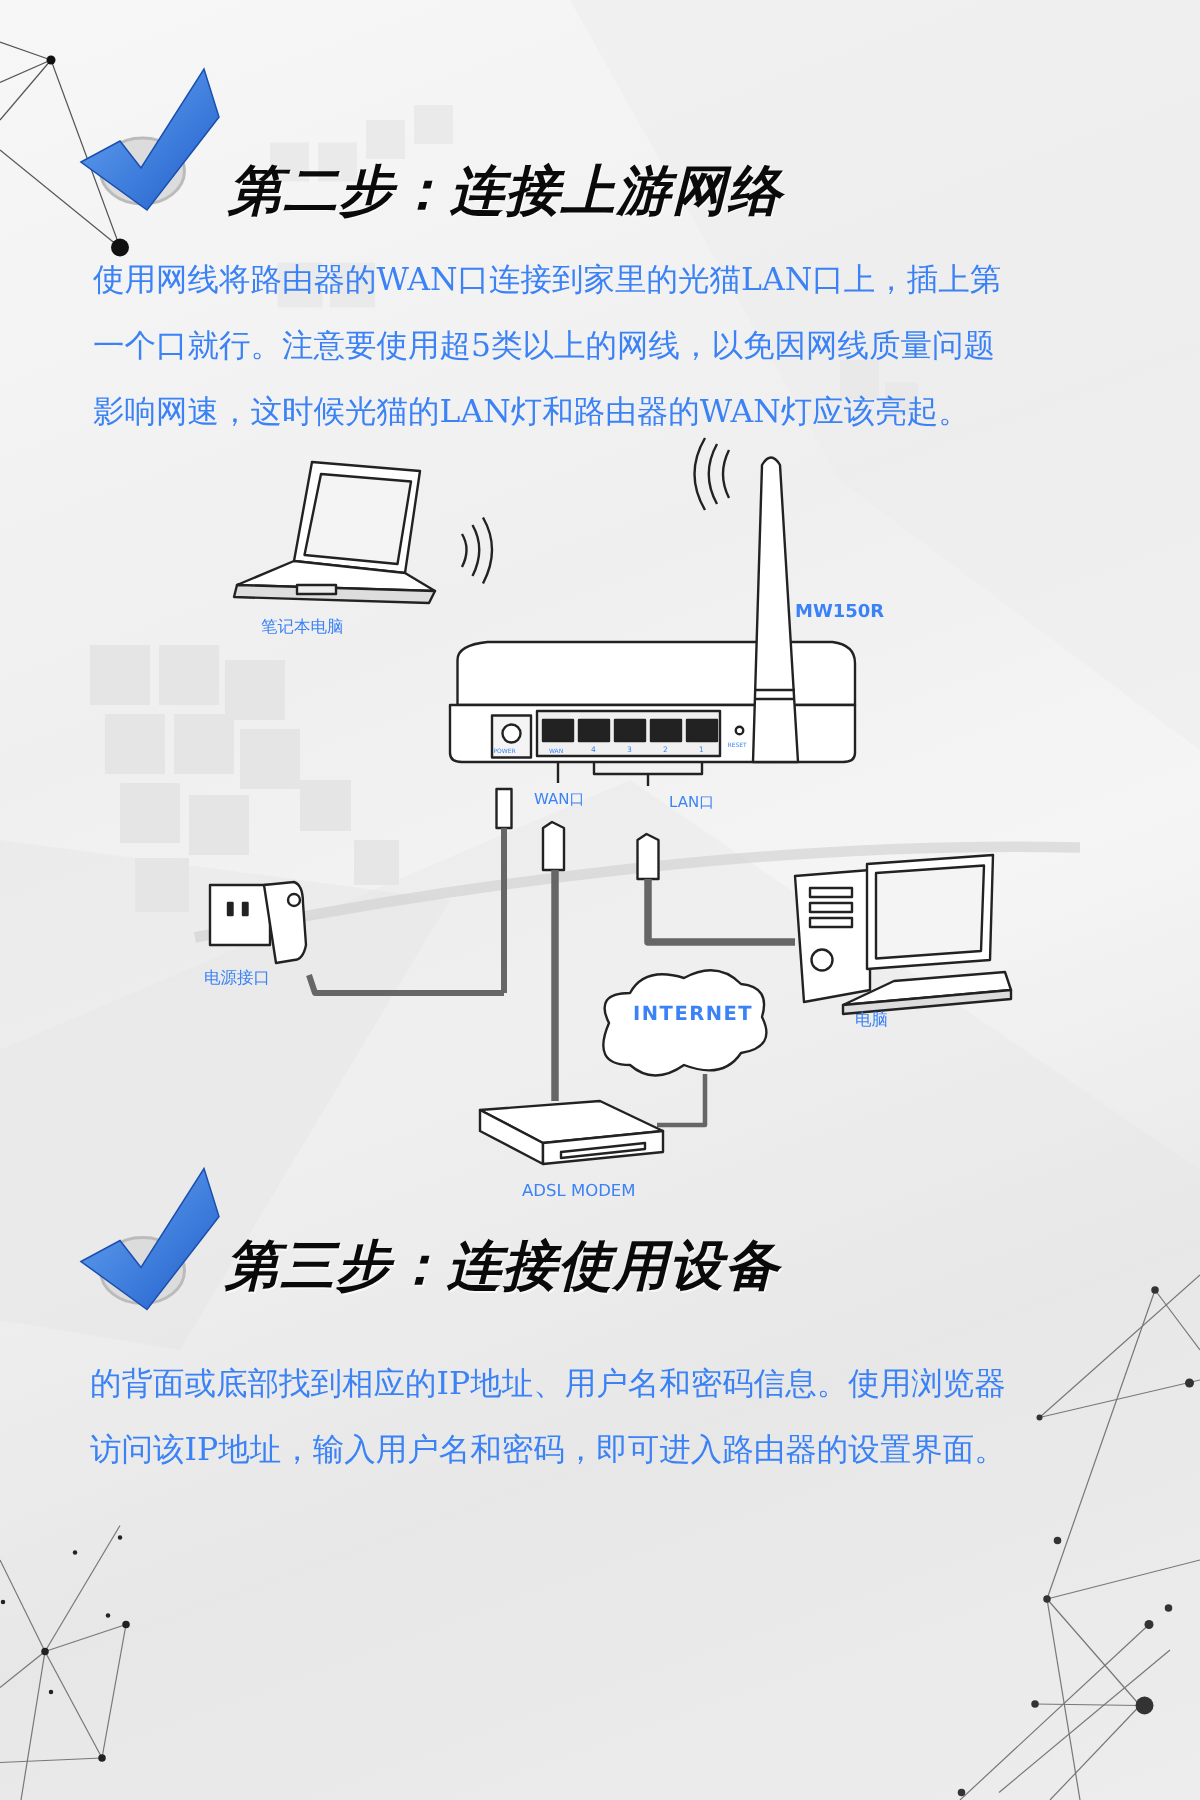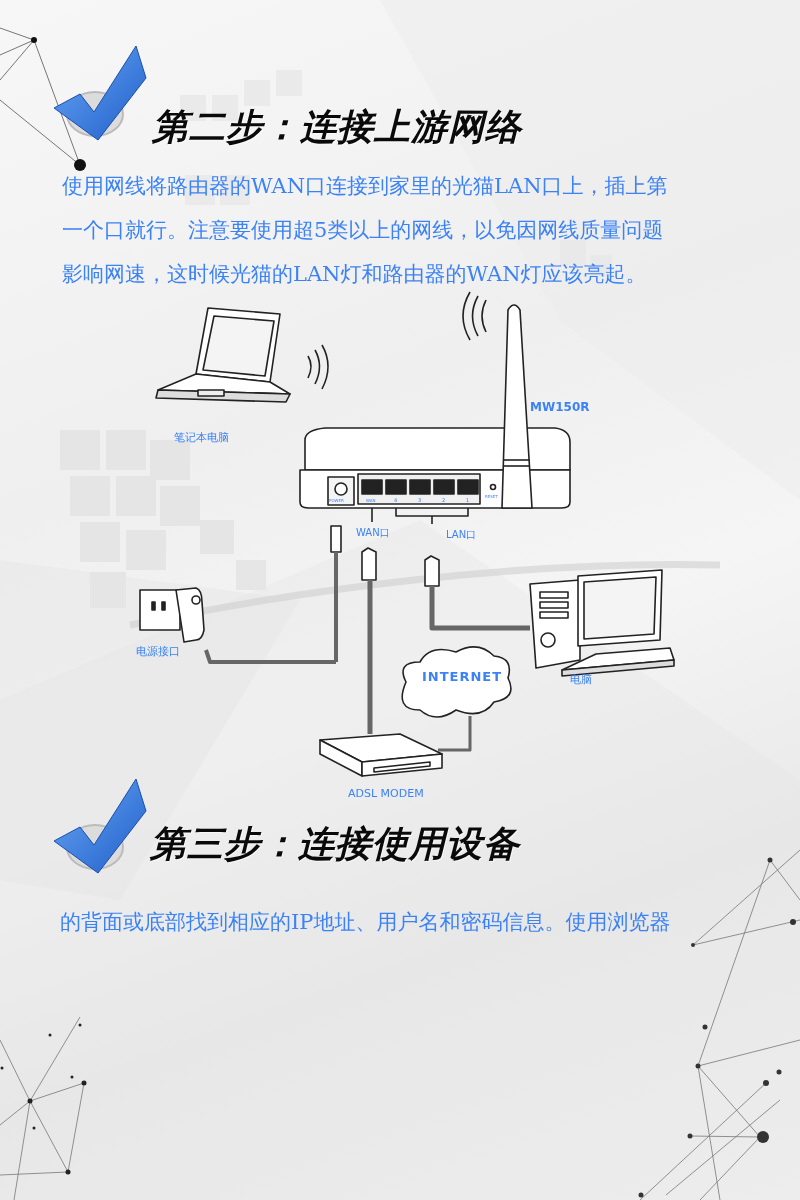--- a/index.html
+++ b/index.html
@@ -218,21 +218,21 @@
 
       <g>
         <polygon points="220,450 300,444 342,464 262,472" fill="#fff"></polygon>
         <polygon points="220,450 262,472 262,486 220,464" fill="#fff"></polygon>
         <polygon points="262,472 342,464 342,478 262,486" fill="#fff"></polygon>
         <polygon points="274,478 330,472 330,476 274,482" fill="#fff"></polygon>
       </g>
     </g>
   </svg>
 
-  <div class="lbl" style="left:74px; top:140px; font-size:11px;">笔记本电脑</div>
+  <div class="lbl" style="left:74px; top:120px; font-size:11px;">笔记本电脑</div>
   <div class="lbl" style="left:430px; top:110px; font-size:12px; font-weight:bold;">MW150R</div>
   <div class="lbl" style="left:256px; top:236px; font-size:10px;">WAN口</div>
   <div class="lbl" style="left:318px; top:238px; font-size:10px;margin-left:28px;">LAN口</div>
   <div class="lbl" style="left:36px; top:354px; font-size:11px;">电源接口</div>
   <div class="lbl" style="left:470px; top:382px; font-size:11px;">电脑</div>
   <div class="lbl" style="left:322px; top:379px; font-size:13px; font-weight:bold; letter-spacing:1px;">INTERNET</div>
   <div class="lbl" style="left:248px; top:497px; font-size:11px;">ADSL MODEM</div>
   <div class="lbl" style="left:229px; top:208px; font-size:4px;">POWER</div>
   <div class="lbl" style="left:266px; top:208px; font-size:4px;">WAN</div>
   <div class="lbl" style="left:294px; top:207px; font-size:5px;">4</div>
@@ -249,13 +249,14 @@
         <stop offset="1" stop-color="#1f5ec9"></stop>
     </linearGradient>
   </defs>
   <ellipse cx="45" cy="72" rx="28" ry="22" fill="#dcdcdc" stroke="#bbb" stroke-width="2"></ellipse>
   <path d="M4,66 L30,52 L44,70 L86,4 L96,36 L48,98 Z" fill="url(#cg2)" stroke="#1a4fb0" stroke-width="1"></path>
 </svg>
 <h2 class="step-heading" style="left:150px; top:820px;">第三步：连接使用设备</h2>
 
 <div class="para" style="left:60px; top:900px;">
   <span>的背面或底部找到相应的IP地址、用户名和密码信息。使用浏览器</span>
+  <span>访问该IP地址，输入用户名和密码，即可进入路由器的设置界面。</span>
 </div>
 
 </body></html>

